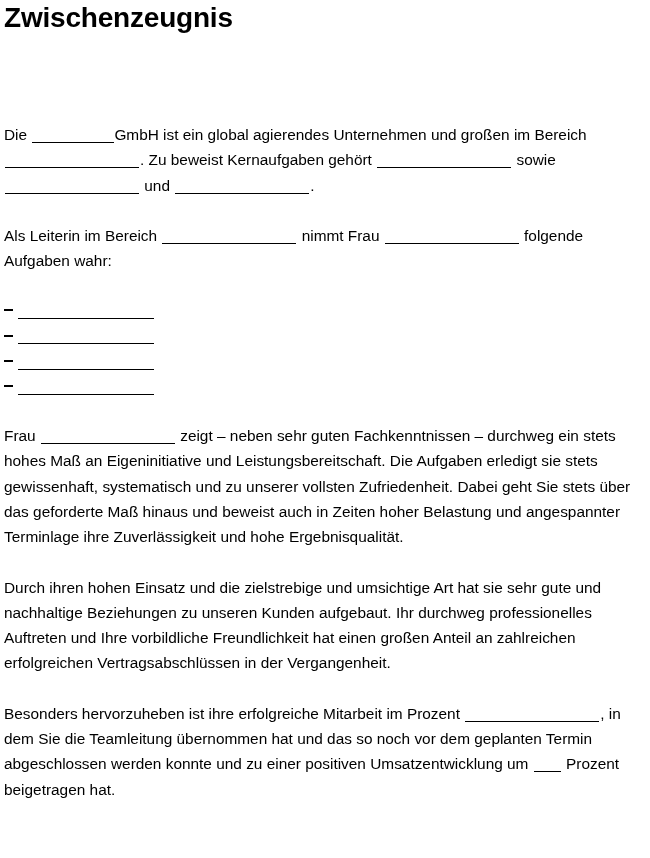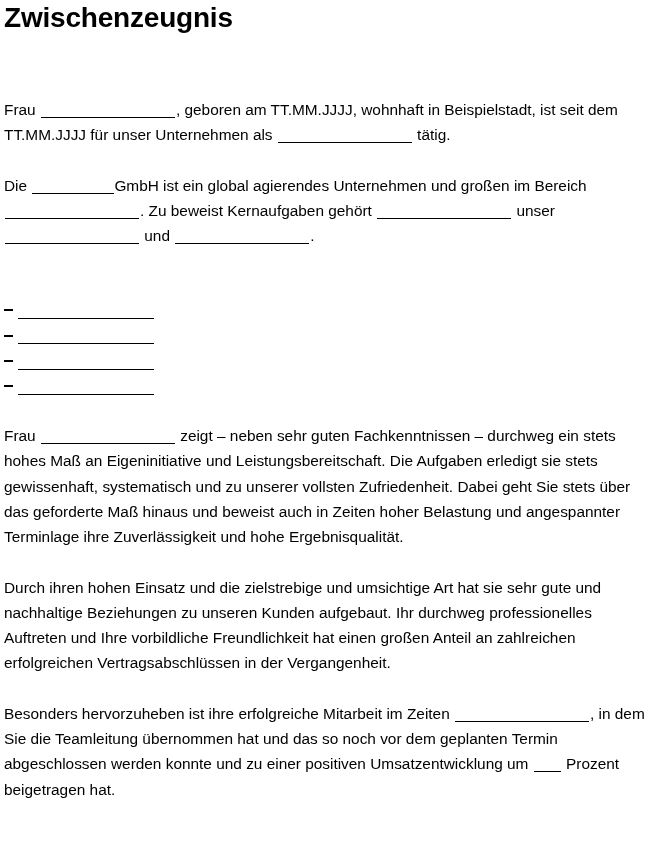--- a/index.html
+++ b/index.html
@@ -89,28 +89,28 @@
 </style>
 </head>
 <body>
 
 <div class="page">
 
   <h1 class="doc-title">Zwischenzeugnis</h1>
 
   <div class="gap-title"></div>
 
-  <p class="para"><span>Frau </span><span class="blank w-long"></span><span>, geboren am TT.MM.JJJJ, wohnhaft in Beispielstadt, ist seit dem TT.MM.JJJJ für unser Unternehmen als </span><span class="blank w-long"></span><span> tätig.</span></p>
 
   <div class="gap-para"></div>
 
-  <p class="para"><span>Die </span><span class="blank w-mid"></span><span>GmbH ist ein global agierendes Unternehmen und großen im Bereich </span><span class="blank w-long"></span><span>. Zu beweist Kernaufgaben gehört </span><span class="blank w-long"></span><span> unser </span><span class="blank w-long"></span><span> und </span><span class="blank w-long"></span><span>.</span></p>
+  <p class="para"><span>Die </span><span class="blank w-mid"></span><span>GmbH ist ein global agierendes Unternehmen und großen im Bereich </span><span class="blank w-long"></span><span>. Zu beweist Kernaufgaben gehört </span><span class="blank w-long"></span><span> sowie </span><span class="blank w-long"></span><span> und </span><span class="blank w-long"></span><span>.</span></p>
 
   <div class="gap-para"></div>
 
+  <p class="para"><span>Als Leiterin im Bereich </span><span class="blank w-long"></span><span> nimmt Frau </span><span class="blank w-long"></span><span> folgende Aufgaben wahr:</span></p>
 
   <div class="gap-list"></div>
 
   <ul class="list">
     <li class="list-item">
       <span class="list-dash"></span>
       <span class="list-rule"></span>
       <span></span>
     </li>
     <li class="list-item">
@@ -133,15 +133,15 @@
   <div class="gap-list"></div>
 
   <p class="para"><span>Frau </span><span class="blank w-long"></span><span> zeigt – neben sehr guten Fachkenntnissen – durchweg ein stets hohes Maß an Eigeninitiative und Leistungsbereitschaft. Die Aufgaben erledigt sie stets gewissenhaft, systematisch und zu unserer vollsten Zufriedenheit. Dabei geht Sie stets über das geforderte Maß hinaus und beweist auch in Zeiten hoher Belastung und angespannter Terminlage ihre Zuverlässigkeit und hohe Ergebnisqualität.</span></p>
 
   <div class="gap-para"></div>
 
   <p class="para">Durch ihren hohen Einsatz und die zielstrebige und umsichtige Art hat sie sehr gute und nachhaltige Beziehungen zu unseren Kunden aufgebaut. Ihr durchweg professionelles Auftreten und Ihre vorbildliche Freundlichkeit hat einen großen Anteil an zahlreichen erfolgreichen Vertragsabschlüssen in der Vergangenheit.</p>
 
   <div class="gap-para"></div>
 
-  <p class="para"><span>Besonders hervorzuheben ist ihre erfolgreiche Mitarbeit im Zeiten </span><span class="blank w-long"></span><span>, in dem Sie die Teamleitung übernommen hat und das so noch vor dem geplanten Termin abgeschlossen werden konnte und zu einer positiven Umsatzentwicklung um </span><span class="blank w-short"></span><span> Prozent beigetragen hat.</span></p>
+  <p class="para"><span>Besonders hervorzuheben ist ihre erfolgreiche Mitarbeit im Prozent </span><span class="blank w-long"></span><span>, in dem Sie die Teamleitung übernommen hat und das so noch vor dem geplanten Termin abgeschlossen werden konnte und zu einer positiven Umsatzentwicklung um </span><span class="blank w-short"></span><span> Prozent beigetragen hat.</span></p>
 
 </div>
 
 </body></html>

